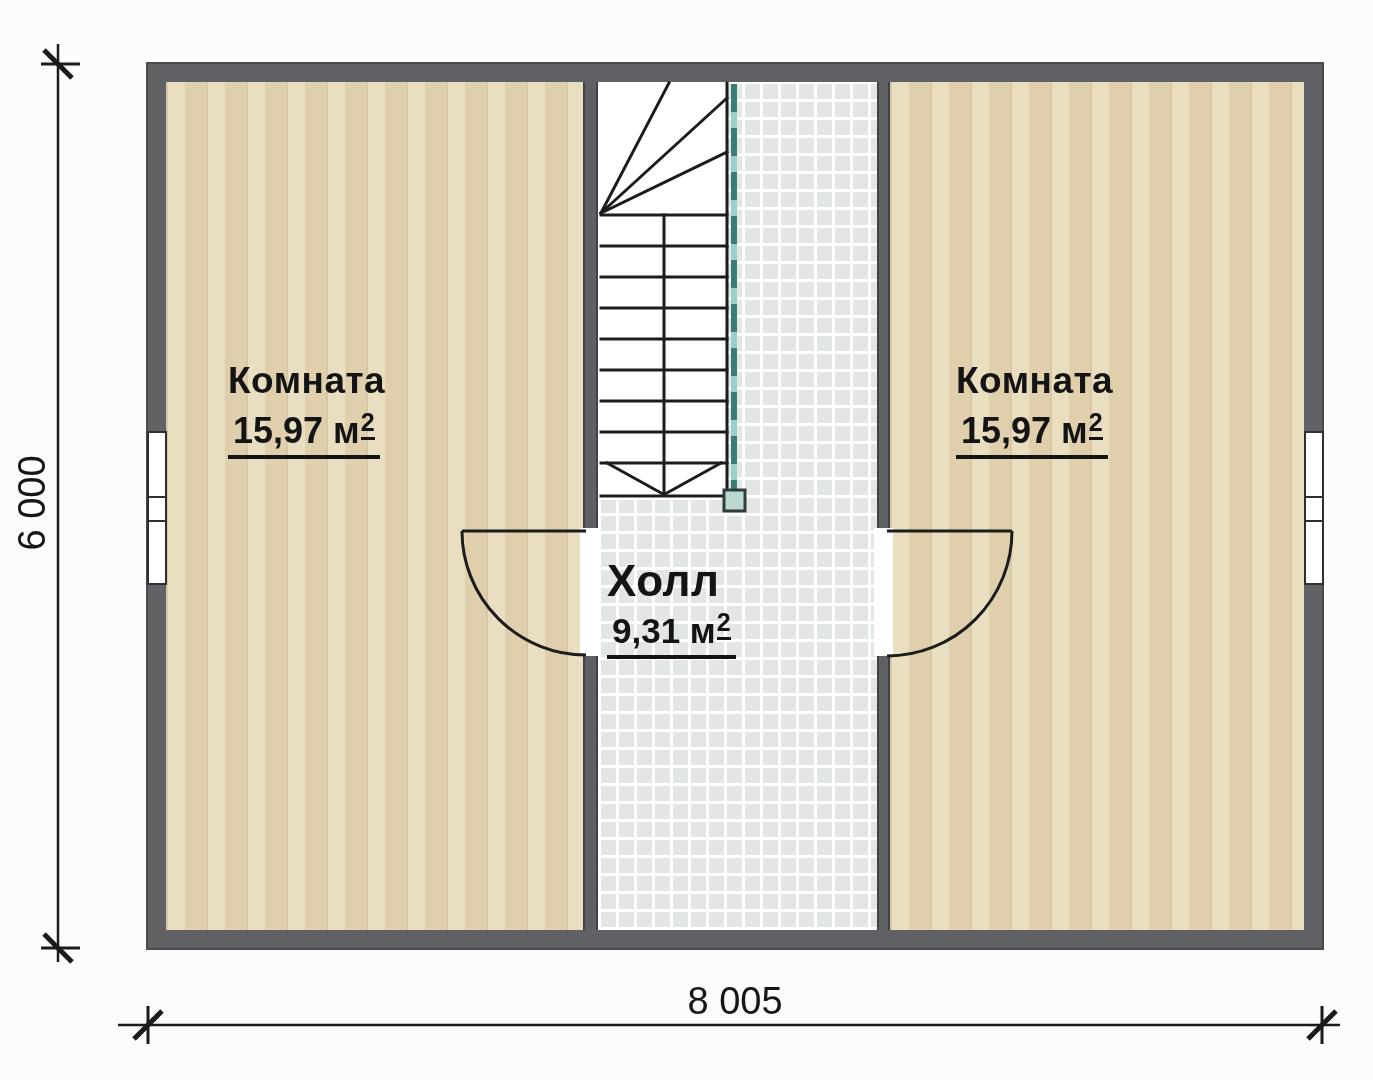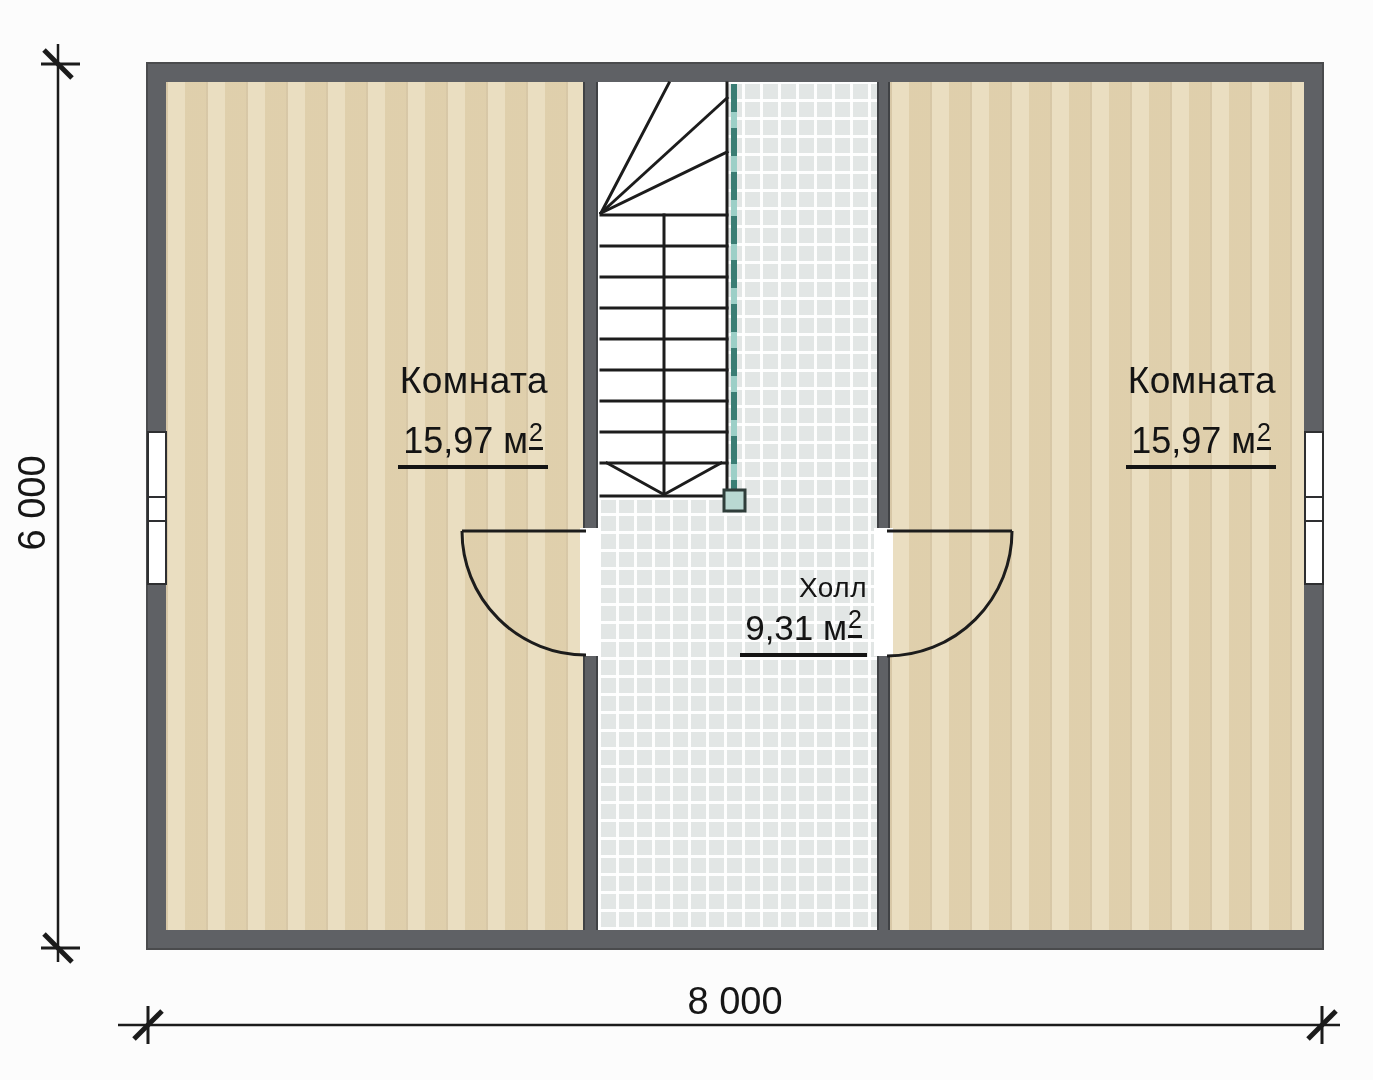--- a/index.html
+++ b/index.html
@@ -46,34 +46,34 @@
   .window{
     position:absolute;width:16px;height:150px;top:431px;background:#fff;
     border:2px solid #2e2f31;box-sizing:content-box;
   }
   #window-left{left:147px;}
   #window-right{left:1304px;}
   .mullion{position:absolute;left:0;width:100%;height:2px;background:#2e2f31;}
   .mullion.m1{top:42%;}
   .mullion.m2{top:58%;}
   
-  .room-label{position:absolute;text-align:right;line-height:1.15;}
+  .room-label{position:absolute;text-align:left;line-height:1.15;font-weight:bold;}
   .room-name{font-size:37px;letter-spacing:.5px;}
   .room-area{
-    display:inline-block;margin-top:17px;font-size:36px;
+    display:inline-block;margin-top:7px;font-size:36px;
     border-bottom:4px solid #141414;padding:0 5px 3px 5px;
   }
   .area-sup{
     display:inline-block;font-size:25px;position:relative;top:-12px;
     border-bottom:3px solid #141414;padding-bottom:1px;margin-left:1px;
   }
   #room-left-label{left:228px;top:360px;width:320px;}
   #room-right-label{left:956px;top:360px;width:320px;}
   #hall-label{left:607px;top:556px;width:260px;}
-  #hall-label .room-name{font-size:28px;margin-top:16px;}
+  #hall-label .room-name{font-size:44px;}
   #hall-label .room-area{font-size:35px;margin-top:4px;}
   
   .dim-label{position:absolute;font-size:38px;text-align:center;color:#161616;}
   #dim-width-label{left:560px;top:980px;width:350px;}
   #dim-height-label{left:-46px;top:480px;width:160px;height:46px;transform:rotate(-90deg);}
   
   #linework{position:absolute;left:0;top:0;width:1373px;height:1080px;pointer-events:none;}
 </style>
 </head>
 <body>
@@ -173,16 +173,16 @@
     </div>
   </div>
 
   <div id="hall-label" class="room-label">
     <div class="room-name">Холл</div>
     <div>
       <span class="room-area"><span>9,31 м</span><span class="area-sup">2</span></span>
     </div>
   </div>
 
-  <div id="dim-width-label" class="dim-label">8 000</div>
+  <div id="dim-width-label" class="dim-label">8 005</div>
   <div id="dim-height-label" class="dim-label">6 000</div>
 
 </div>
 
 </body></html>

